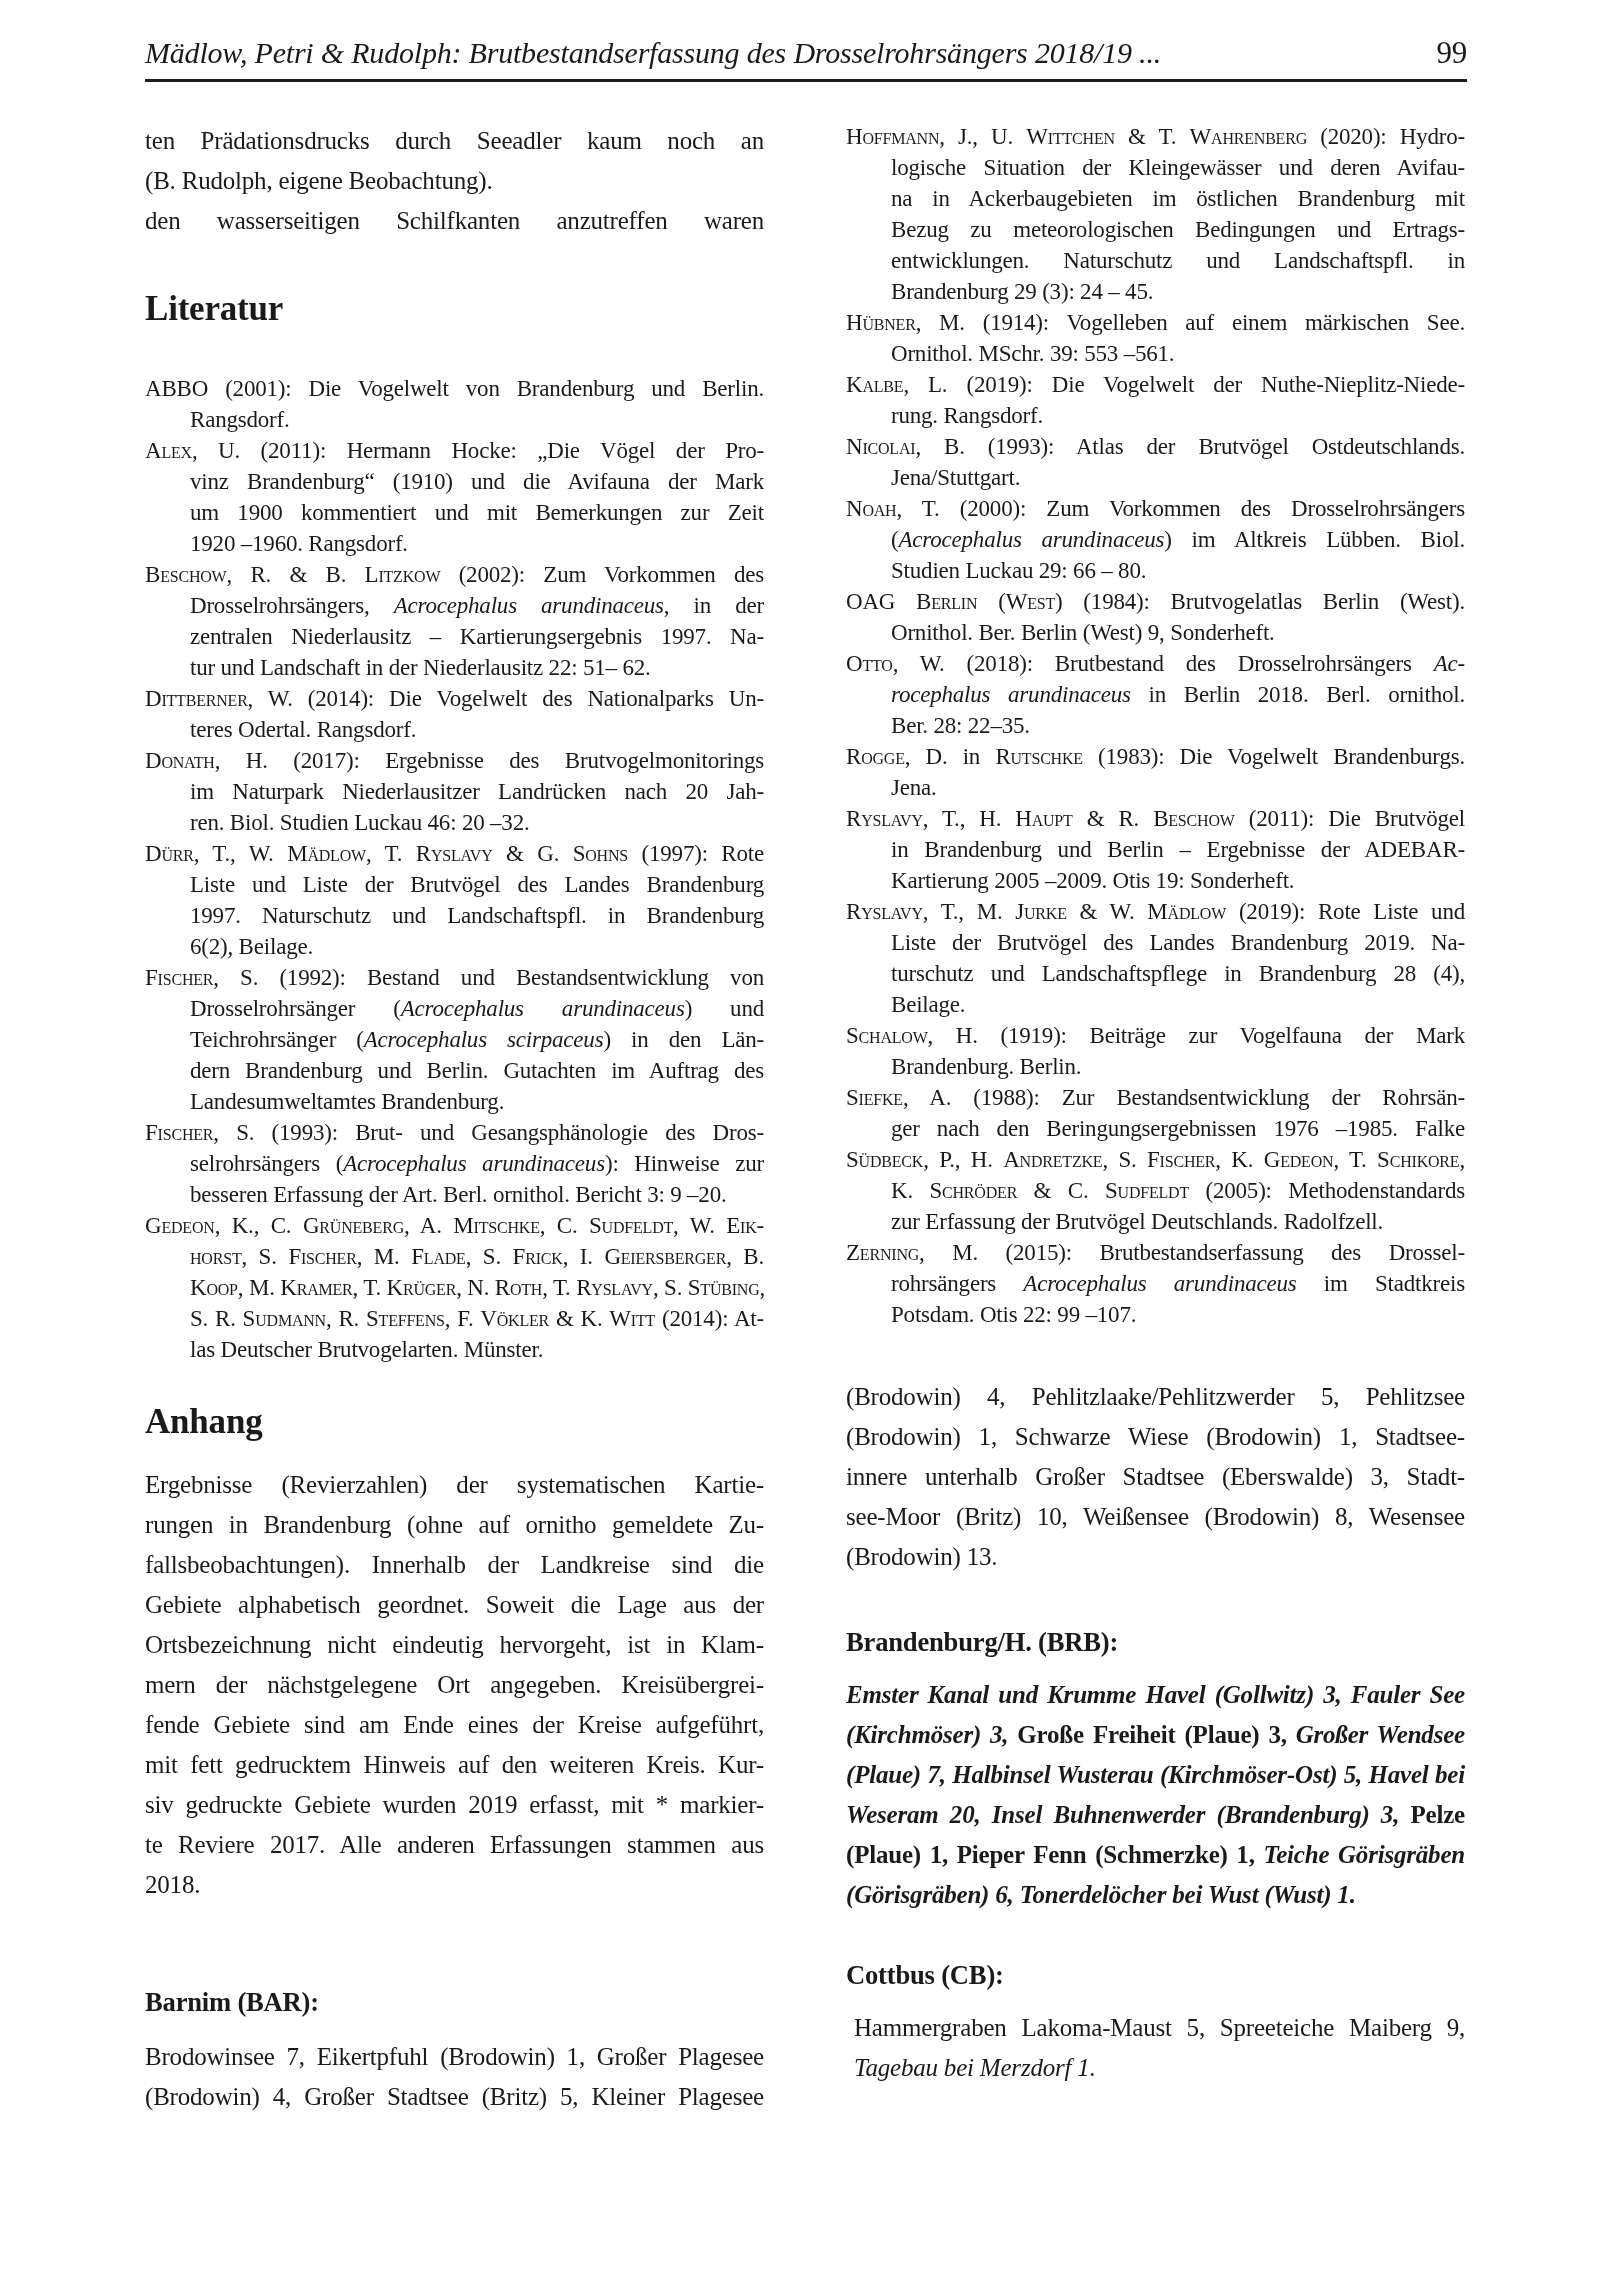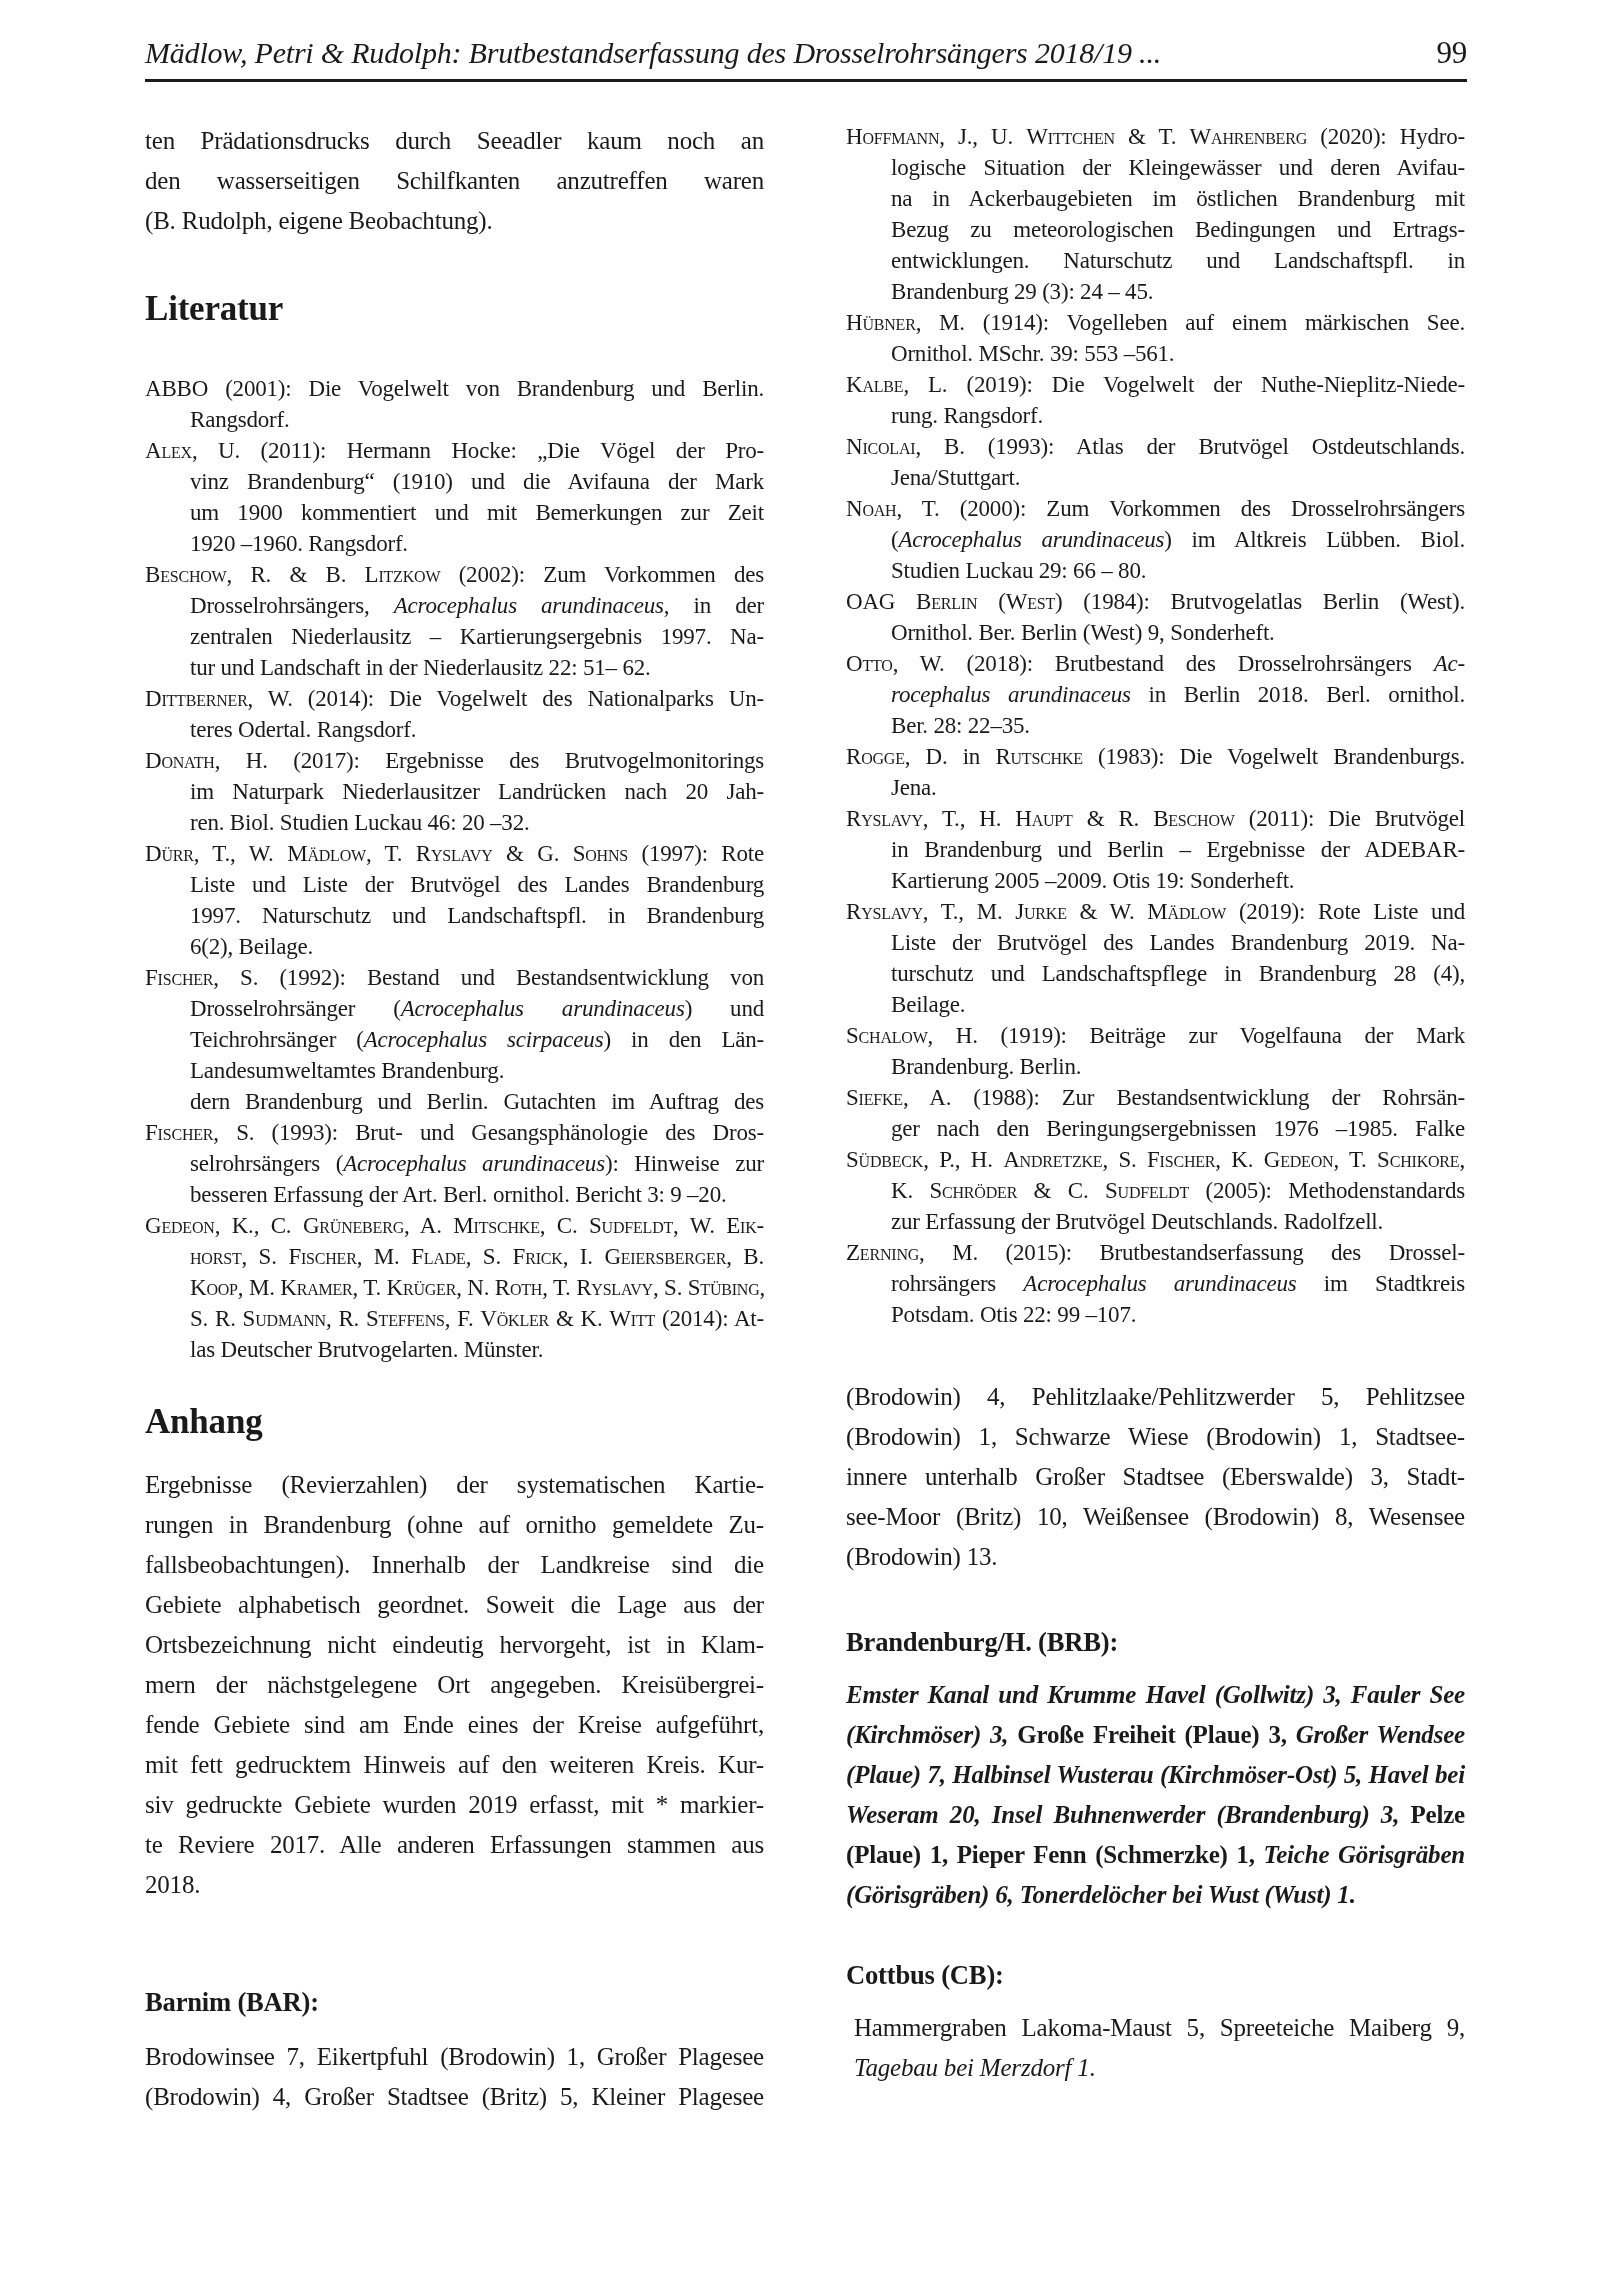--- a/index.html
+++ b/index.html
@@ -73,22 +73,22 @@
 <div class="page" data-name="journal-page">
   <div class="header" data-name="page-header">
     <div class="running-title" data-name="running-title">Mädlow, Petri &amp; Rudolph: Brutbestandserfassung des Drosselrohrsängers 2018/19 ...</div>
     <div class="page-number" data-name="page-number">99</div>
   </div>
   <div class="header-rule" data-name="header-rule"></div>
   <div class="columns" data-name="two-column-layout">
     <div class="col" id="col-left" data-name="left-column">
         <div data-name="intro-paragraph" class="para body">
           <div class="jl" data-name="text-line">ten Prädationsdrucks durch Seeadler kaum noch an</div>
+          <div class="jl last" data-name="text-line">(B. Rudolph, eigene Beobachtung).</div>
           <div class="jl" data-name="text-line">den wasserseitigen Schilfkanten anzutreffen waren</div>
-          <div class="jl last" data-name="text-line">(B. Rudolph, eigene Beobachtung).</div>
         </div>
         <div data-name="literatur-heading" class="heading major">Literatur</div>
         <div data-name="literature-references-left" class="refs">
           <div class="ref" data-name="reference-entry">
             <div class="jl" data-name="text-line">ABBO (2001): Die Vogelwelt von Brandenburg und Berlin.</div>
             <div class="jl indent last" data-name="text-line">Rangsdorf.</div>
           </div>
           <div class="ref" data-name="reference-entry">
             <div class="jl" data-name="text-line"><span class="sc" data-name="author-smallcaps">Alex</span>, U. (2011): Hermann Hocke: „Die Vögel der Pro-</div>
             <div class="jl indent" data-name="text-line">vinz Brandenburg“ (1910) und die Avifauna der Mark</div>
@@ -113,22 +113,22 @@
           <div class="ref" data-name="reference-entry">
             <div class="jl" data-name="text-line"><span class="sc" data-name="author-smallcaps">Dürr</span>, T., W. <span class="sc" data-name="author-smallcaps">Mädlow</span>, T. <span class="sc" data-name="author-smallcaps">Ryslavy</span> &amp; G. <span class="sc" data-name="author-smallcaps">Sohns</span> (1997): Rote</div>
             <div class="jl indent" data-name="text-line">Liste und Liste der Brutvögel des Landes Brandenburg</div>
             <div class="jl indent" data-name="text-line">1997. Naturschutz und Landschaftspfl. in Brandenburg</div>
             <div class="jl indent last" data-name="text-line">6(2), Beilage.</div>
           </div>
           <div class="ref" data-name="reference-entry">
             <div class="jl" data-name="text-line"><span class="sc" data-name="author-smallcaps">Fischer</span>, S. (1992): Bestand und Bestandsentwicklung von</div>
             <div class="jl indent" data-name="text-line">Drosselrohrsänger (<i>Acrocephalus arundinaceus</i>) und</div>
             <div class="jl indent" data-name="text-line">Teichrohrsänger (<i>Acrocephalus scirpaceus</i>) in den Län-</div>
+            <div class="jl indent" data-name="text-line">dern Brandenburg und Berlin. Gutachten im Auftrag des</div>
             <div class="jl indent last" data-name="text-line">Landesumweltamtes Brandenburg.</div>
-            <div class="jl indent" data-name="text-line">dern Brandenburg und Berlin. Gutachten im Auftrag des</div>
           </div>
           <div class="ref" data-name="reference-entry">
             <div class="jl" data-name="text-line"><span class="sc" data-name="author-smallcaps">Fischer</span>, S. (1993): Brut- und Gesangsphänologie des Dros-</div>
             <div class="jl indent" data-name="text-line">selrohrsängers (<i>Acrocephalus arundinaceus</i>): Hinweise zur</div>
             <div class="jl indent last" data-name="text-line">besseren Erfassung der Art. Berl. ornithol. Bericht 3: 9 –20.</div>
           </div>
           <div class="ref" data-name="reference-entry">
             <div class="jl" data-name="text-line"><span class="sc" data-name="author-smallcaps">Gedeon</span>, K., C. <span class="sc" data-name="author-smallcaps">Grüneberg</span>, A. <span class="sc" data-name="author-smallcaps">Mitschke</span>, C. <span class="sc" data-name="author-smallcaps">Sudfeldt</span>, W. <span class="sc" data-name="author-smallcaps">Eik</span>-</div>
             <div class="jl indent" data-name="text-line"><span class="sc" data-name="author-smallcaps">horst</span>, S. <span class="sc" data-name="author-smallcaps">Fischer</span>, M. <span class="sc" data-name="author-smallcaps">Flade</span>, S. <span class="sc" data-name="author-smallcaps">Frick</span>, I. <span class="sc" data-name="author-smallcaps">Geiersberger</span>, B.</div>
             <div class="jl indent" data-name="text-line"><span class="sc" data-name="author-smallcaps">Koop</span>, M. <span class="sc" data-name="author-smallcaps">Kramer</span>, T. <span class="sc" data-name="author-smallcaps">Krüger</span>, N. <span class="sc" data-name="author-smallcaps">Roth</span>, T. <span class="sc" data-name="author-smallcaps">Ryslavy</span>, S. <span class="sc" data-name="author-smallcaps">Stübing</span>,</div>

